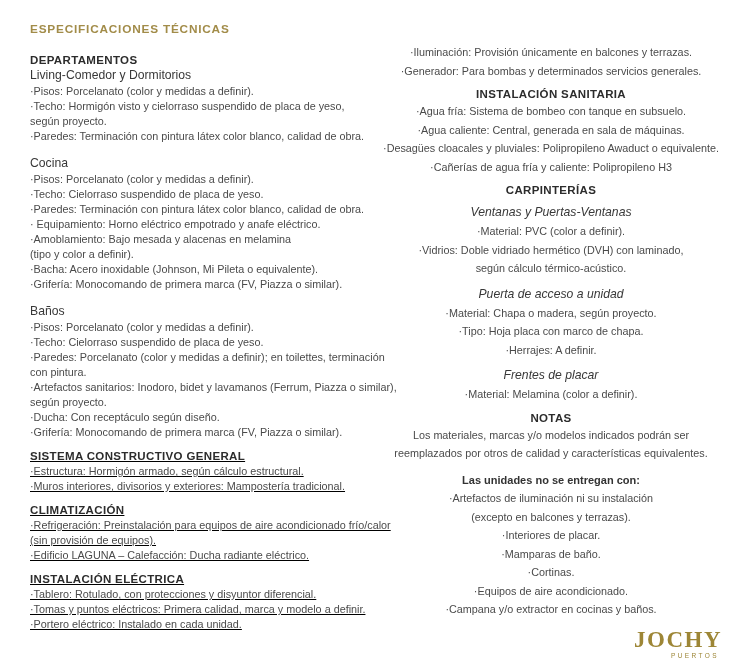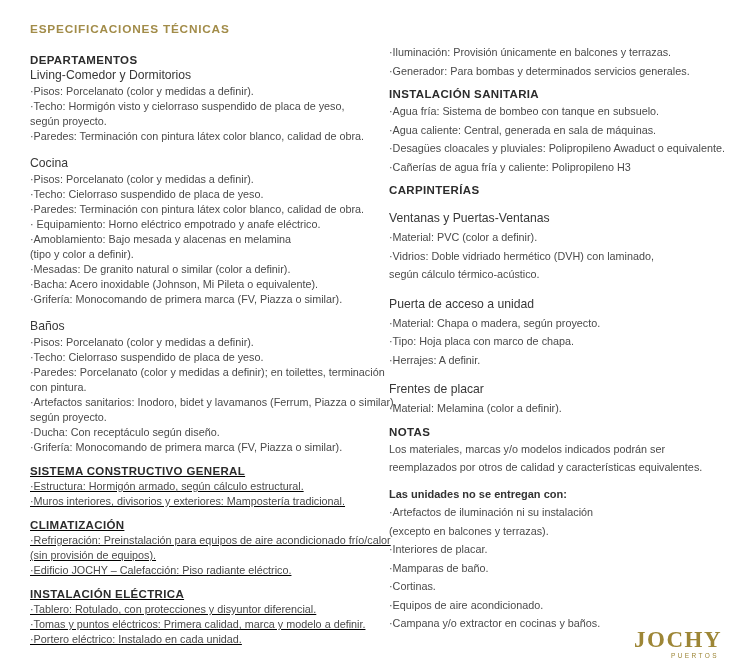--- a/index.html
+++ b/index.html
@@ -8,24 +8,24 @@
     width: 735px; height: 670px;
     font-family: "Liberation Sans", sans-serif;
     position: relative; overflow: hidden;
   }
   .page {
     position: relative;
     width: 735px; height: 670px;
     background: #ffffff;
     padding: 22px 10px 0 30px;
   }
-  .columns { display: flex; gap: 24px; }
+  .columns { display: flex; gap: 12px; }
   .col { flex: none; }
   .col-left  { width: 335px; }
-  .col-right { width: 348px; padding-top: 21px; }
+  .col-right { width: 348px; padding-top: 21px; text-align: center; }
 
   .doc-title {
     font-size: 11.8px; font-weight: bold;
     letter-spacing: 0.8px;
     color: #a28c49;
     line-height: 15px;
     margin-bottom: 15px;
     white-space: nowrap;
   }
   .heading {
@@ -54,21 +54,21 @@
   }
 
   
   .col-left .line { line-height: 15px; }
   .col-left .section + .section { margin-top: 8px; text-decoration: underline; }
   .col-left .group + .group { margin-top: 12px; }
 
   
   .col-right .line { line-height: 18.5px; }
   .col-right .lead { line-height: 18.5px; }
-  .col-right .subheading { line-height: 16px; margin-bottom: 2px; margin-top: 12px; }
+  .col-right .subheading { line-height: 16px; margin-bottom: 2px; margin-top: 6px; font-style: italic; }
   .col-right .section + .section { margin-top: 6px; }
   .col-right .group + .group { margin-top: 8px; }
 
   .logo {
     position: absolute;
     right: 13px; bottom: 11px;
     text-align: right;
     margin-left: 9px;
   }
   .logo-brand {
@@ -105,21 +105,20 @@
             <div class="line">·Paredes: Terminación con pintura látex color blanco, calidad de obra.</div>
           </div>
           <div class="group">
             <div class="subheading">Cocina</div>
             <div class="line">·Pisos: Porcelanato (color y medidas a definir).</div>
             <div class="line">·Techo: Cielorraso suspendido de placa de yeso.</div>
             <div class="line">·Paredes: Terminación con pintura látex color blanco, calidad de obra.</div>
             <div class="line">· Equipamiento: Horno eléctrico empotrado y anafe eléctrico.</div>
             <div class="line">·Amoblamiento: Bajo mesada y alacenas en melamina</div>
             <div class="line">(tipo y color a definir).</div>
-            <div class="line">·Mesadas: De granito natural o similar (color a definir).</div>
             <div class="line">·Bacha: Acero inoxidable (Johnson, Mi Pileta o equivalente).</div>
             <div class="line">·Grifería: Monocomando de primera marca (FV, Piazza o similar).</div>
           </div>
           <div class="group">
             <div class="subheading">Baños</div>
             <div class="line">·Pisos: Porcelanato (color y medidas a definir).</div>
             <div class="line">·Techo: Cielorraso suspendido de placa de yeso.</div>
             <div class="line">·Paredes: Porcelanato (color y medidas a definir); en toilettes, terminación</div>
             <div class="line">con pintura.</div>
             <div class="line">·Artefactos sanitarios: Inodoro, bidet y lavamanos (Ferrum, Piazza o similar),</div>
@@ -133,21 +132,21 @@
           <div class="group">
             <div class="line">·Estructura: Hormigón armado, según cálculo estructural.</div>
             <div class="line">·Muros interiores, divisorios y exteriores: Mampostería tradicional.</div>
           </div>
         </div>
         <div class="section">
           <div class="heading">CLIMATIZACIÓN</div>
           <div class="group">
             <div class="line">·Refrigeración: Preinstalación para equipos de aire acondicionado frío/calor</div>
             <div class="line">(sin provisión de equipos).</div>
-            <div class="line">·Edificio JOCHY – Calefacción: Piso radiante eléctrico.</div>
+            <div class="line">·Edificio LAGUNA – Calefacción: Ducha radiante eléctrico.</div>
           </div>
         </div>
         <div class="section">
           <div class="heading">INSTALACIÓN ELÉCTRICA</div>
           <div class="group">
             <div class="line">·Tablero: Rotulado, con protecciones y disyuntor diferencial.</div>
             <div class="line">·Tomas y puntos eléctricos: Primera calidad, marca y modelo a definir.</div>
             <div class="line">·Portero eléctrico: Instalado en cada unidad.</div>
           </div>
         </div>

